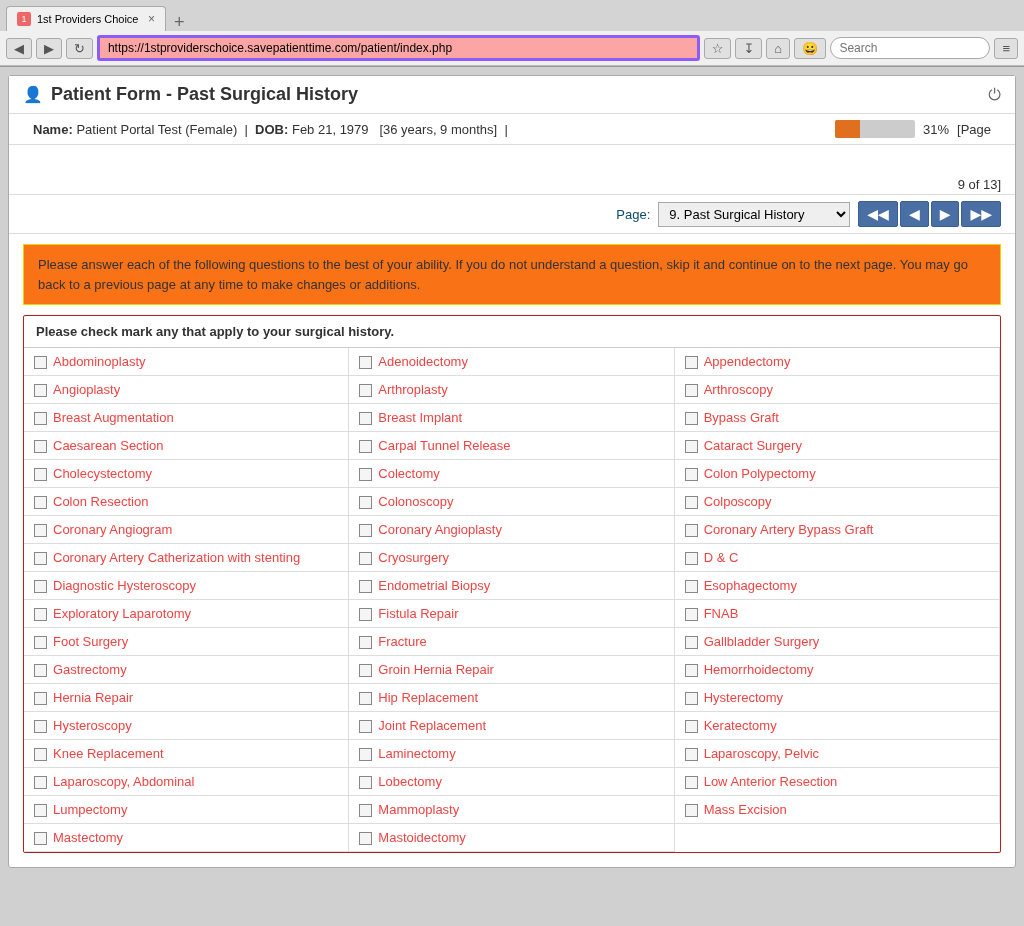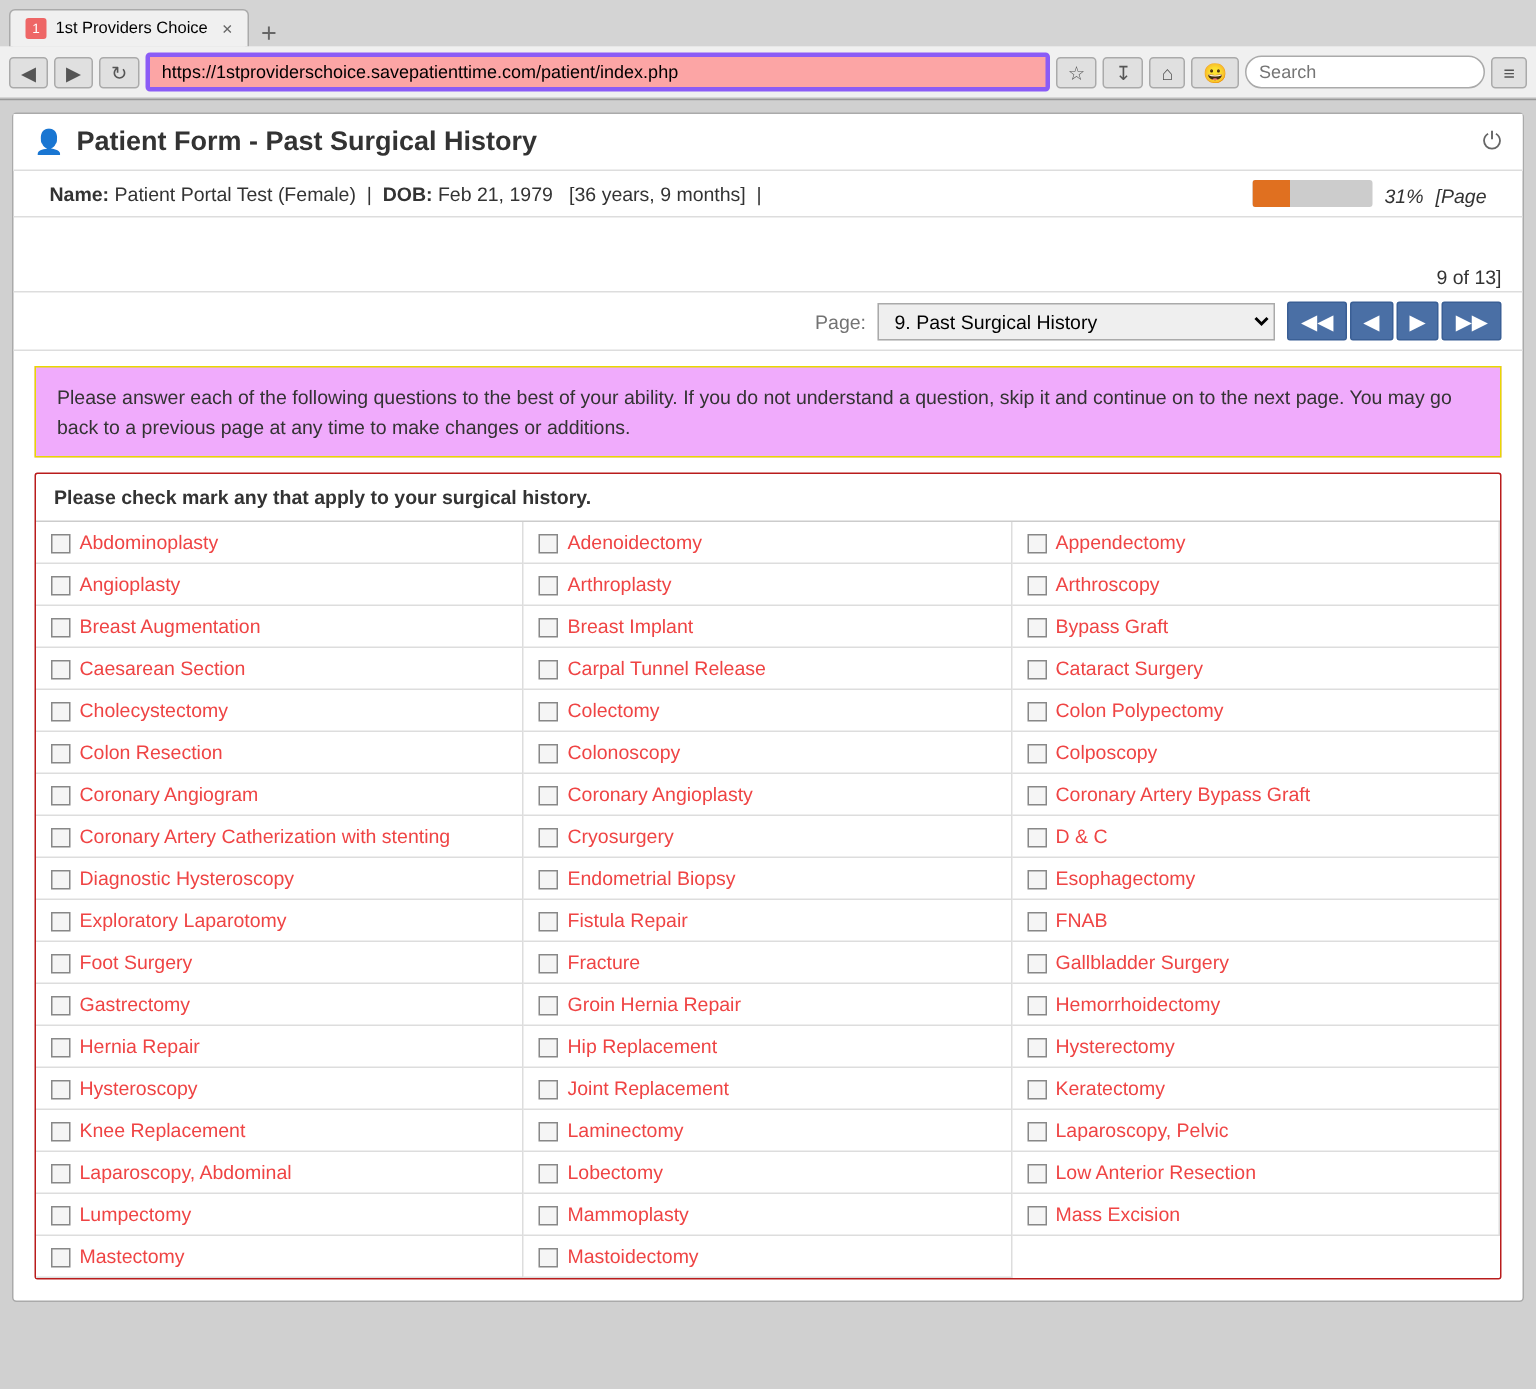--- a/index.html
+++ b/index.html
@@ -27,35 +27,35 @@
     
     .form-header { background: white; padding: 8px 14px; border-bottom: 1px solid #ddd; display: flex; align-items: center; justify-content: space-between; }
     .form-title { font-size: 18px; font-weight: bold; color: #333; display: flex; align-items: center; gap: 8px; }
     .person-icon { color: #555; font-size: 16px; }
     .power-icon { color: #666; font-size: 16px; cursor: pointer; }
 
     
     .patient-bar { padding: 6px 24px; border-bottom: 1px solid #ddd; display: flex; align-items: center; justify-content: space-between; }
     .patient-info { font-size: 13px; color: #333; }
     .patient-info strong { font-weight: bold; }
-    .progress-area { display: flex; align-items: flex-end; gap: 8px; font-style: italic; }
+    .progress-area { display: flex; align-items: center; gap: 8px; }
     .progress-bar-outer { width: 80px; height: 18px; background: #ccc; border-radius: 2px; overflow: hidden; }
     .progress-bar-inner { height: 100%; background: #e07020; }
     .progress-pct { font-size: 13px; color: #333; }
     .page-info { font-size: 13px; color: #333; }
 
     
     .nav-row { padding: 6px 14px; border-bottom: 1px solid #ddd; display: flex; align-items: center; justify-content: flex-end; gap: 8px; }
-    .page-label { font-size: 13px; color: #737373; }
-    .page-select { border: 1px solid #aaa; padding: 3px 6px; font-size: 13px; width: 265px; }
+    .page-label { font-size: 13px; color: #0c4a6e; }
+    .page-select { border: 1px solid #aaa; padding: 3px 6px; font-size: 13px; width: 192px; }
     .nav-arrows { display: flex; gap: 2px; }
     .nav-arrow-btn { background: #4a6fa5; border: 1px solid #3a5f95; color: white; padding: 4px 8px; font-size: 14px; cursor: pointer; border-radius: 2px; }
 
     
-    .instructions { background: #f0abfc; border: 1px solid #e8d800; margin: 10px 14px; padding: 10px 14px; font-size: 13px; color: #333; line-height: 1.5; }
+    .instructions { background: #f97316; border: 1px solid #e8d800; margin: 10px 14px; padding: 10px 14px; font-size: 13px; color: #333; line-height: 1.5; }
 
     
     .checklist-section { margin: 10px 14px 14px; border: 1px solid #b91c1c; border-radius: 2px; }
     .checklist-heading { padding: 8px 12px; font-size: 13px; font-weight: bold; color: #333; border-bottom: 1px solid #ccc; }
     .checklist-grid { display: grid; grid-template-columns: 1fr 1fr 1fr; border-top: none; }
     .checklist-item { display: flex; align-items: flex-end; padding: 6px 10px; border: 1px solid #ddd; border-top: none; border-left: none; font-size: 13px; color: #ef4444; gap: 6px; }
     .checklist-item:nth-child(3n+1) { border-left: none; }
     .checklist-checkbox { width: 13px; height: 13px; border: 1px solid #888; background: #f5f5f5; flex-shrink: 0; display: inline-block; }
   </style>
 </head>

